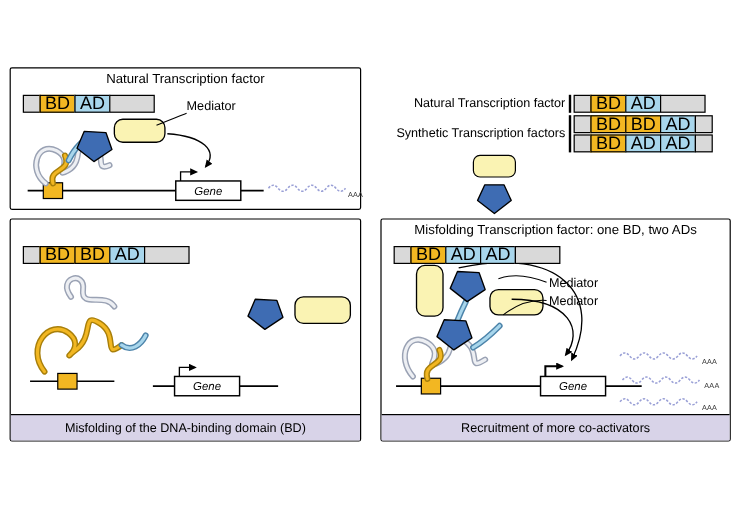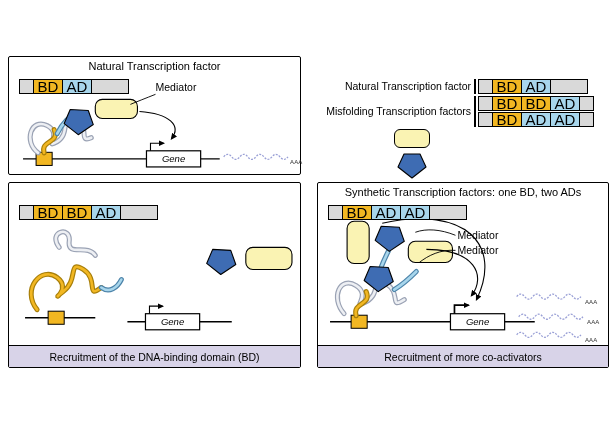--- a/index.html
+++ b/index.html
@@ -93,21 +93,21 @@
   <div class="legend">
     <div class="lg-label" style="top:8px">Natural Transcription factor</div>
     <div class="lg-bar" style="left:156px;top:8px;height:15px"></div>
     <div class="construct" style="left:160px;top:8px">
         <span class="seg linker"></span>
         <span class="seg bd">BD</span>
         <span class="seg ad">AD</span>
         <span class="seg linker_long"></span>
       </div>
 
-    <div class="lg-label" style="top:33px">Misfolding Transcription factors</div>
+    <div class="lg-label" style="top:33px">Synthetic Transcription factors</div>
     <div class="lg-bar" style="left:156px;top:25px;height:31px"></div>
     <div class="construct" style="left:160px;top:25px">
         <span class="seg linker"></span>
         <span class="seg bd">BD</span>
         <span class="seg bd">BD</span>
         <span class="seg ad">AD</span>
         <span class="seg linker"></span>
       </div>
     <div class="construct" style="left:160px;top:41px">
         <span class="seg linker"></span>
@@ -148,21 +148,21 @@
       <path class="arrow" d="M140,130 L140,122.5 L153,122.5" marker-end="url(#ah-two)"></path>
       <text class="genetext" x="163" y="141.5">Gene</text>
     </svg>
     <div class="construct" style="left:10px;top:22px">
         <span class="seg linker"></span>
         <span class="seg bd">BD</span>
         <span class="seg bd">BD</span>
         <span class="seg ad">AD</span>
         <span class="seg linker_long"></span>
       </div>
-    <div class="caption">Recruitment of the DNA-binding domain (BD)</div>
+    <div class="caption">Misfolding of the DNA-binding domain (BD)</div>
   </section>
 
   <section class="panel" style="left:317px;top:182px;width:292px;height:186px">
     <svg class="art" viewBox="0 0 289 183" preserveAspectRatio="none">
       <defs>
         <marker id="ah-one" markerWidth="7" markerHeight="7" refX="5" refY="3" orient="auto" markerUnits="userSpaceOnUse">
           <path d="M0,0 L6.5,3 L0,6 Z" fill="#000"></path>
         </marker>
       </defs>
       <line class="dna" x1="12" y1="138" x2="216" y2="138"></line>
@@ -190,21 +190,21 @@
       <rect class="genebox" x="132" y="130" width="54" height="16"></rect>
       <path class="arrow-bold" d="M136,130 L136,121.5 L150,121.5" marker-end="url(#ah-one)"></path>
       <text class="genetext" x="159" y="141.5">Gene</text>
       <path class="mrna" d="M198,113 q4 -5 8 0 t8 0 t8 0 t8 0 t8 0 t8 0 t8 0 t8 0"></path>
       <text class="aaa" x="266" y="120">AAA</text>
       <path class="mrna" d="M200,133 q4 -5 8 0 t8 0 t8 0 t8 0 t8 0 t8 0 t8 0 t8 0"></path>
       <text class="aaa" x="268" y="140">AAA</text>
       <path class="mrna" d="M198,151 q4 -5 8 0 t8 0 t8 0 t8 0 t8 0 t8 0 t8 0 t8 0"></path>
       <text class="aaa" x="266" y="158">AAA</text>
     </svg>
-    <h3 class="ptitle">Synthetic Transcription factors: one BD, two ADs</h3>
+    <h3 class="ptitle">Misfolding Transcription factor: one BD, two ADs</h3>
     <div class="construct" style="left:10px;top:22px">
         <span class="seg linker"></span>
         <span class="seg bd">BD</span>
         <span class="seg ad">AD</span>
         <span class="seg ad">AD</span>
         <span class="seg linker_long"></span>
       </div>
     <div class="caption">Recruitment of more co-activators</div>
   </section>
 

